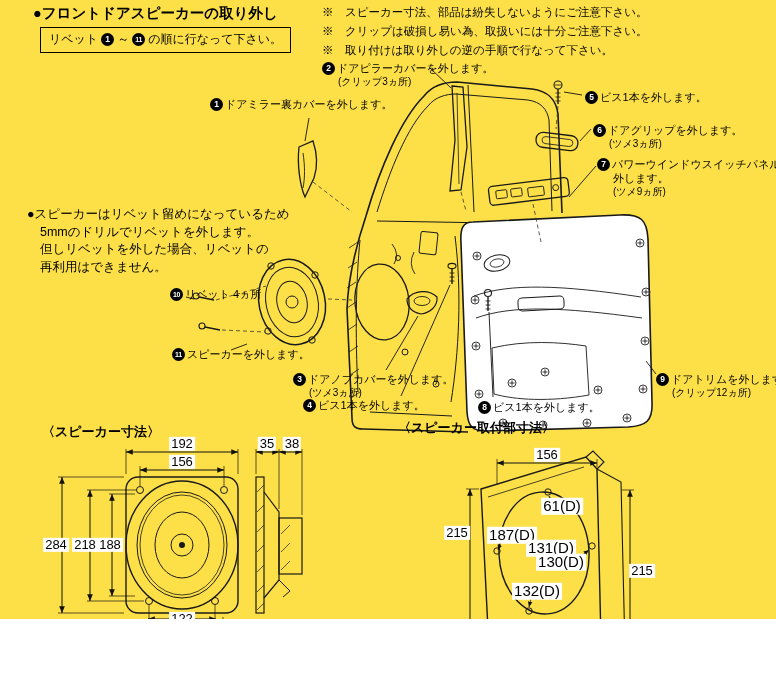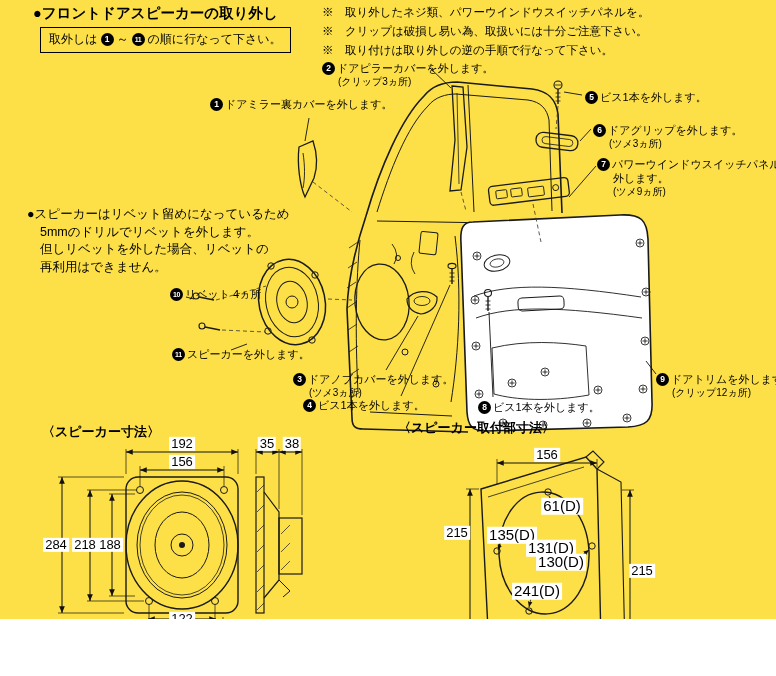--- a/index.html
+++ b/index.html
@@ -251,29 +251,29 @@
         <path d="M537,551 L529,553"></path>
         <path d="M576,560 L589,550"></path>
         <path d="M531,598 L529,607"></path>
       </g>
     </g>
   </svg>
 
   <div class="abs title" style="left:33px;top:4px">●フロントドアスピーカーの取り外し</div>
 
   <div class="abs obox" style="left:40px;top:27px">
-    <span>取外しは</span>
+    <span>リベット</span>
     <span class="cnum">1</span>
     <span>～</span>
     <span class="cnum wide">11</span>
     <span>の順に行なって下さい。</span>
   </div>
 
   <div class="abs notes" style="left:322px;top:3px">
-    <div>※　取り外したネジ類、パワーウインドウスイッチパネルを。</div>
+    <div>※　スピーカー寸法、部品は紛失しないようにご注意下さい。</div>
     <div>※　クリップは破損し易い為、取扱いには十分ご注意下さい。</div>
     <div>※　取り付けは取り外しの逆の手順で行なって下さい。</div>
   </div>
 
   <div class="abs rivet" style="left:27px;top:206px">
     <div>●スピーカーはリベット留めになっているため</div>
     <div class="ind">5mmのドリルでリベットを外します。</div>
     <div class="ind">但しリベットを外した場合、リベットの</div>
     <div class="ind">再利用はできません。</div>
   </div>
@@ -372,20 +372,20 @@
   <div class="dim" style="left:85px;top:545px">218</div>
   <div class="dim" style="left:110px;top:545px">188</div>
   <div class="dim" style="left:182px;top:619px">122</div>
   <div class="dim" style="left:182px;top:637px">138</div>
 
   <div class="dim" style="left:547px;top:455px">156</div>
   <div class="dim" style="left:457px;top:533px">215</div>
   <div class="dim" style="left:642px;top:571px">215</div>
   <div class="dim" style="left:514px;top:655px">137</div>
   <div class="dim sm" style="left:562px;top:506px">61(D)</div>
-  <div class="dim sm" style="left:512px;top:535px">135(D)</div>
+  <div class="dim sm" style="left:512px;top:535px">187(D)</div>
   <div class="dim sm" style="left:551px;top:548px">131(D)</div>
   <div class="dim sm" style="left:561px;top:562px">130(D)</div>
-  <div class="dim sm" style="left:537px;top:591px">241(D)</div>
+  <div class="dim sm" style="left:537px;top:591px">132(D)</div>
 
   <div class="abs unit" style="left:686px;top:640px">(単位:mm)</div>
 
 </div>
 
 </body></html>

